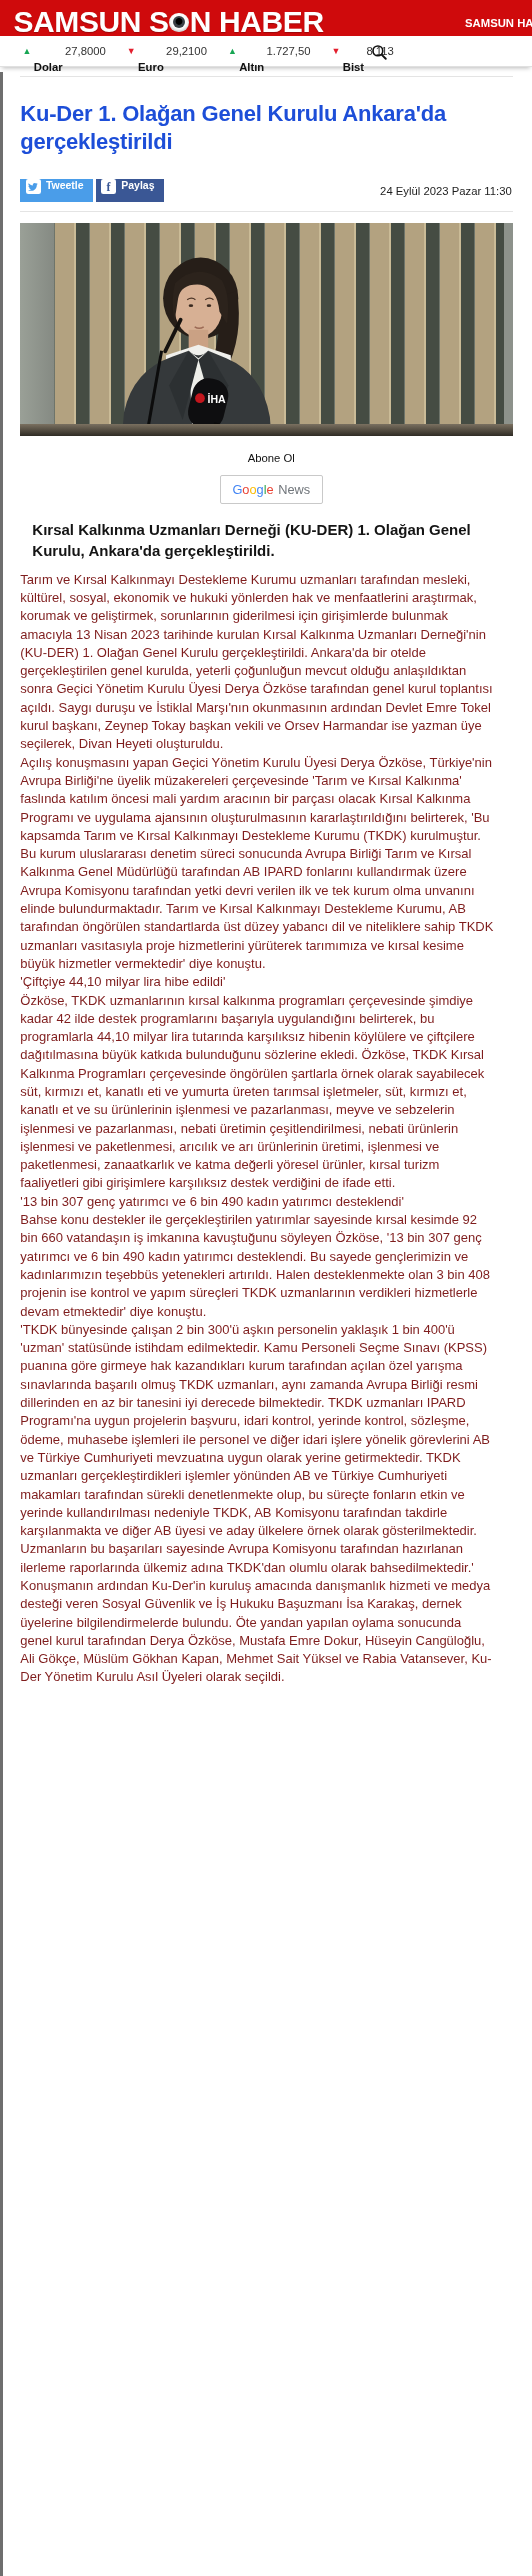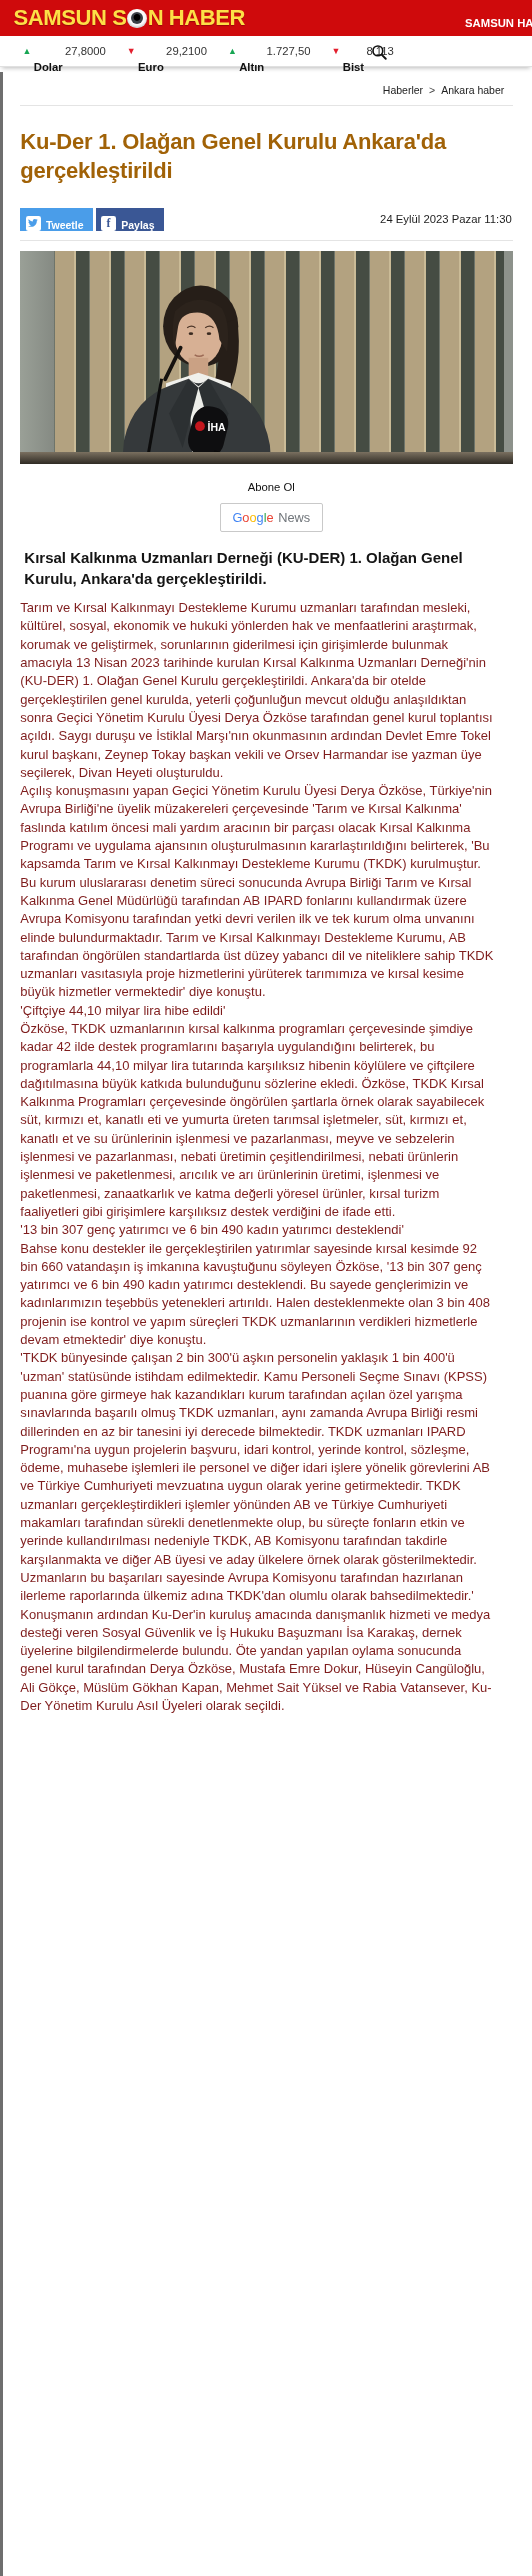--- a/index.html
+++ b/index.html
@@ -3,21 +3,21 @@
 <meta charset="utf-8">
 <style>
   html,body{margin:0;padding:0;}
   body{
     width:532px;height:2576px;position:relative;background:#ffffff;
     font-family:"Liberation Sans", sans-serif;overflow:hidden;color:#1c1c1c;
   }
   
   .redbar{height:36px;background:#cf0a0c;position:relative;}
   .logo{position:absolute;left:13.5px;top:5.3px;display:flex;align-items:center;
-    font-size:22px;font-weight:bold;color:#fde047;letter-spacing:-0.4px;cursor:pointer;
+    font-size:30px;font-weight:bold;color:#ffffff;letter-spacing:-0.4px;cursor:pointer;
     text-shadow:0 0.8px 0.8px rgba(0,0,0,.25);}
   .logo-eye{display:inline-block;width:19.6px;height:19.6px;border-radius:50%;
     background:#fbfbfb;margin:0 0.8px;position:relative;box-shadow:inset 0 -1.5px 2.3px rgba(0,0,0,.2);}
   .logo-iris{position:absolute;left:3.8px;top:3.8px;width:12px;height:12px;border-radius:50%;
     background:radial-gradient(circle at 50% 45%, #000 0 3px, #3a4046 3.8px 100%);}
   .hdr-link{position:absolute;right:-1.5px;top:17px;color:#fff;font-weight:bold;font-size:11.3px;
     white-space:nowrap;cursor:pointer;}
   
   .ticker{height:30px;display:flex;align-items:center;padding-left:22.6px;gap:21px;
     background:#fff;border-bottom:0.8px solid #e0e0e0;position:relative;z-index:3;
@@ -28,24 +28,24 @@
   .tk-value{color:#333;}
   .search-btn{background:none;border:none;padding:0;margin-left:4.5px;cursor:pointer;display:flex;}
   
   .page-edge{position:absolute;left:0;top:72px;bottom:0;width:3px;background:#6e6e6e;z-index:1;}
   
   .content{width:493px;margin-left:20.3px;position:relative;z-index:2;}
   .crumbs{padding-top:16.5px;text-align:right;font-size:10.5px;color:#222;padding-right:9px;}
   .crumbs a{color:#222;text-decoration:none;cursor:pointer;}
   .crumb-sep{margin:0 6px;color:#444;}
   .rule{border:0;border-top:0.8px solid #e4e4e4;margin:9px 0 0;}
-  .title{margin:22.6px 0 0;font-size:22px;line-height:1.3;color:#a16207;letter-spacing:-0.2px;font-weight:bold;}
+  .title{margin:22.6px 0 0;font-size:22px;line-height:1.3;color:#1d4ed8;letter-spacing:-0.2px;font-weight:bold;}
   
   .share-row{margin-top:22.6px;display:flex;align-items:center;}
-  .share-btn{display:flex;align-items:flex-end;gap:5.3px;color:#fff;font-size:10.5px;font-weight:bold;
+  .share-btn{display:flex;align-items:flex-start;gap:5.3px;color:#fff;font-size:10.5px;font-weight:bold;
     padding:0 9px 0 5.3px;height:23px;border:none;cursor:pointer;}
   .btn-tweet{background:#4a9de9;}
   .btn-fb{background:#3a5795;margin-left:3px;}
   .icon-box{width:15px;height:15px;background:#fff;border-radius:2.3px;display:flex;
     align-items:center;justify-content:center;}
   .fb-f{color:#3a5795;font-weight:bold;font-size:12px;line-height:1;font-family:"Liberation Serif",serif;}
   .pub-date{margin-left:auto;font-size:11.3px;color:#1e1e1e;padding-right:1.5px;}
   
   .photo{margin-top:10.5px;width:493px;height:213px;position:relative;overflow:hidden;
     background:repeating-linear-gradient(90deg,#b3a280 0 19px,#cabb97 19px 21px,#454c43 21px 34px,#6e746a 34px 35px);}
@@ -55,21 +55,21 @@
   .person-svg{position:absolute;left:0;top:0;}
   .podium{position:absolute;bottom:0;left:0;width:100%;height:12px;
     background:linear-gradient(#7a7060,#2f2b24);}
   
   .abone-row{margin-top:16.5px;display:flex;align-items:center;gap:10.5px;padding-left:9px;flex-direction:column;}
   .abone-label{font-size:11.3px;color:#111;}
   .gnews-btn{border:0.8px solid #c9c9c9;background:#fff;padding:6px 11.3px;font-size:12.8px;
     display:flex;gap:4.5px;align-items:baseline;cursor:pointer;border-radius:2px;}
   .gn-news{color:#70757a;}
   
-  .summary{margin:15px 4px 0;font-size:15px;font-weight:bold;line-height:1.4;color:#141414;width:466px;}
+  .summary{margin:15px 12px 0;font-size:15px;font-weight:bold;line-height:1.4;color:#141414;width:466px;}
   .body-text{margin-top:9.8px;font-size:13px;line-height:18.3px;color:#7f1d1d;width:476px;}
   .para{margin:0;}
 </style>
 </head>
 <body>
 
 <div class="page-edge"></div>
 
 <div class="redbar">
   <div class="logo">
@@ -110,23 +110,20 @@
   </div>
 <button class="search-btn" style="position:absolute;top:43px;left:365px;z-index:4;">
   <svg width="18" height="18" viewBox="0 0 24 24">
     <circle cx="10.5" cy="10.5" r="6.5" fill="none" stroke="#111" stroke-width="2.2"></circle>
     <line x1="15.5" y1="15.5" x2="21" y2="21" stroke="#111" stroke-width="2.6" stroke-linecap="round"></line>
   </svg>
 </button>
 
 <div class="content">
 
-  <div class="crumbs">
-    <a>Haberler</a><span class="crumb-sep">&gt;</span><a>Ankara haber</a>
-  </div>
   <hr class="rule">
 
   <h1 class="title">Ku-Der 1. Olağan Genel Kurulu Ankara'da gerçekleştirildi</h1>
 
   <div class="share-row">
     <button class="share-btn btn-tweet">
       <span class="icon-box">
         <svg width="9.8" height="9.8" viewBox="0 0 24 24">
             <path fill="#4a9de9" d="M23.9 4.6c-.9.4-1.8.7-2.8.8 1-.6 1.8-1.6 2.2-2.7-1 .6-2 1-3.1 1.2-.9-1-2.2-1.6-3.6-1.6-2.7 0-4.9 2.2-4.9 4.9 0 .4 0 .8.1 1.1C7.7 8.1 4.1 6.1 1.6 3.2c-.4.7-.6 1.5-.6 2.4 0 1.7.9 3.2 2.2 4.1-.8 0-1.6-.2-2.2-.6v.1c0 2.4 1.7 4.4 3.9 4.8-.4.1-.8.2-1.3.2-.3 0-.6 0-.9-.1.6 2 2.4 3.4 4.6 3.4-1.7 1.3-3.8 2.1-6.1 2.1-.4 0-.8 0-1.2-.1 2.2 1.4 4.8 2.2 7.6 2.2 9 0 14-7.5 14-14v-.6c1-.7 1.8-1.6 2.3-2.5z"></path>
           </svg>

